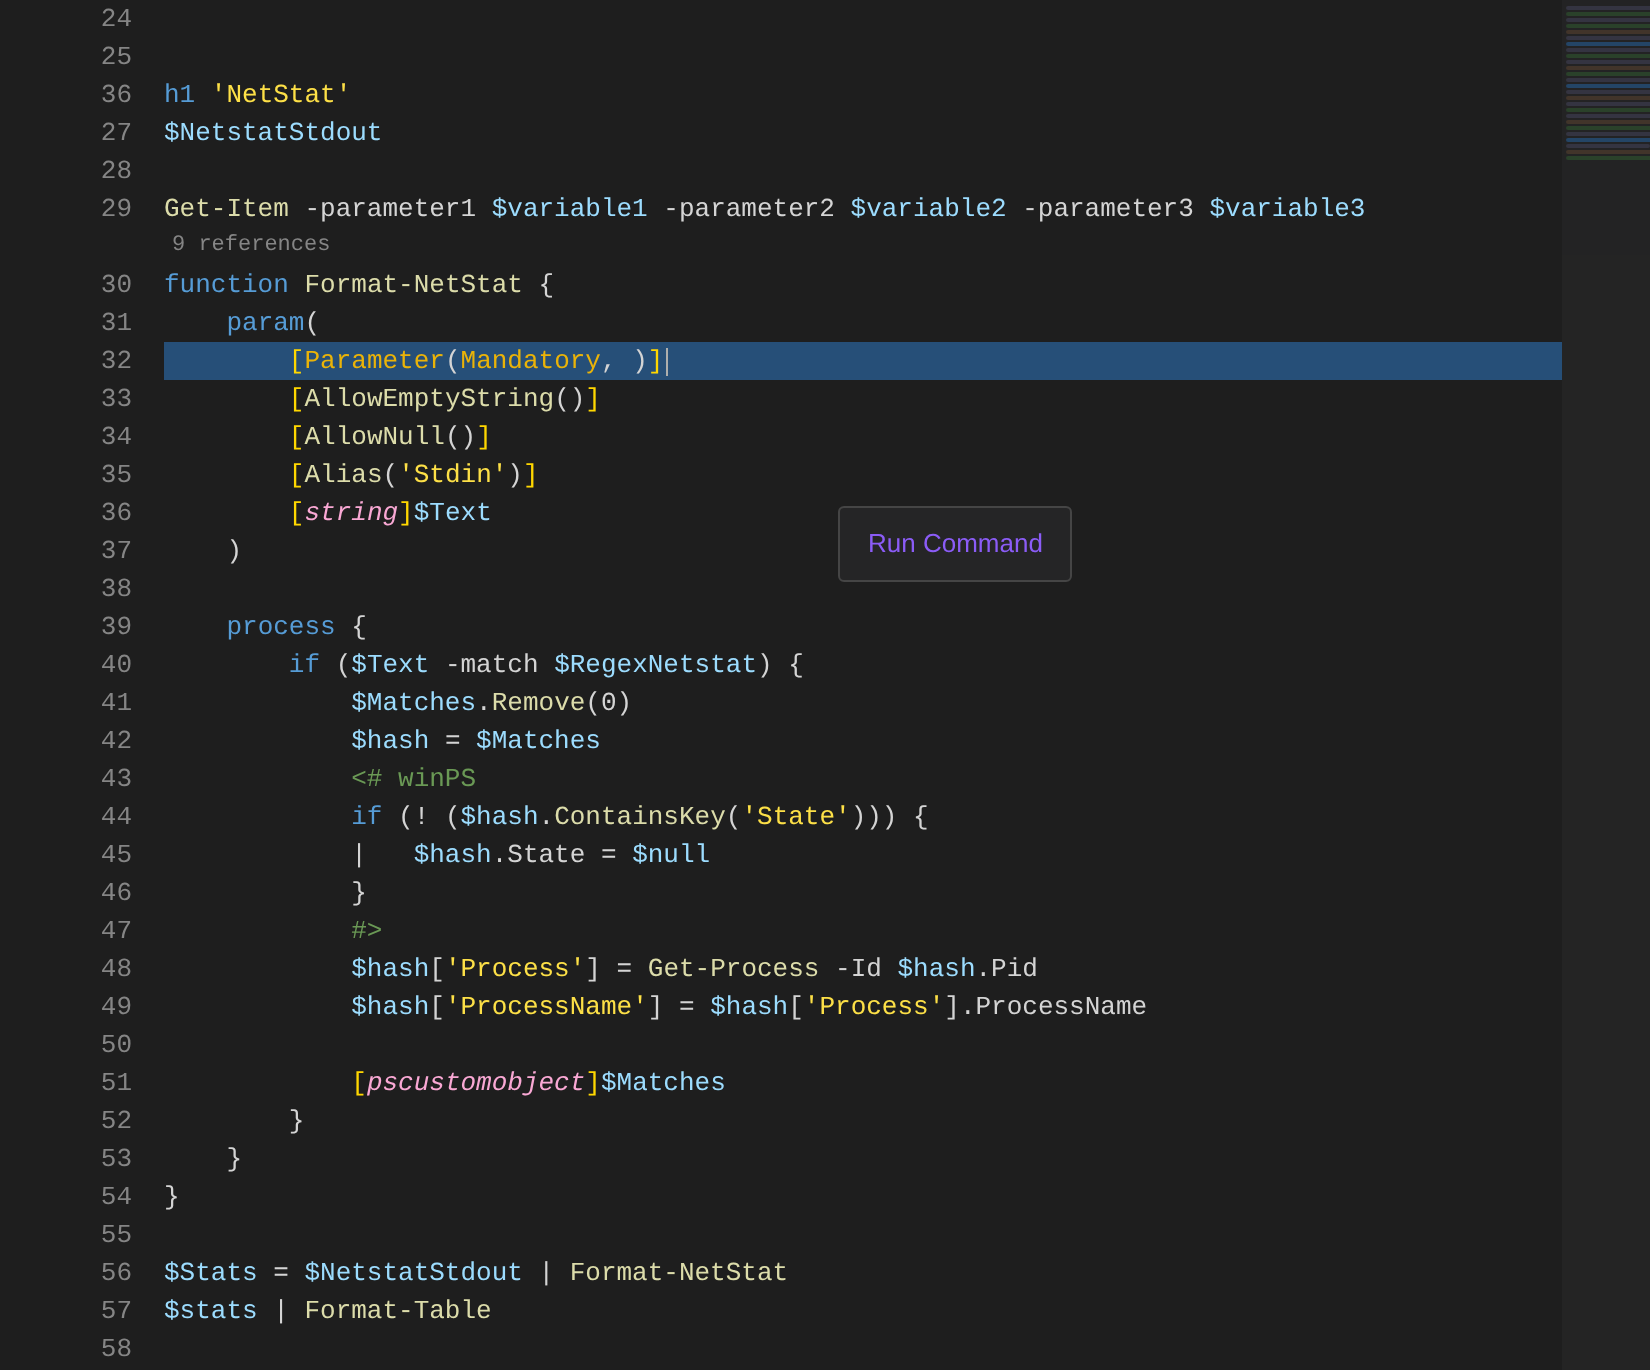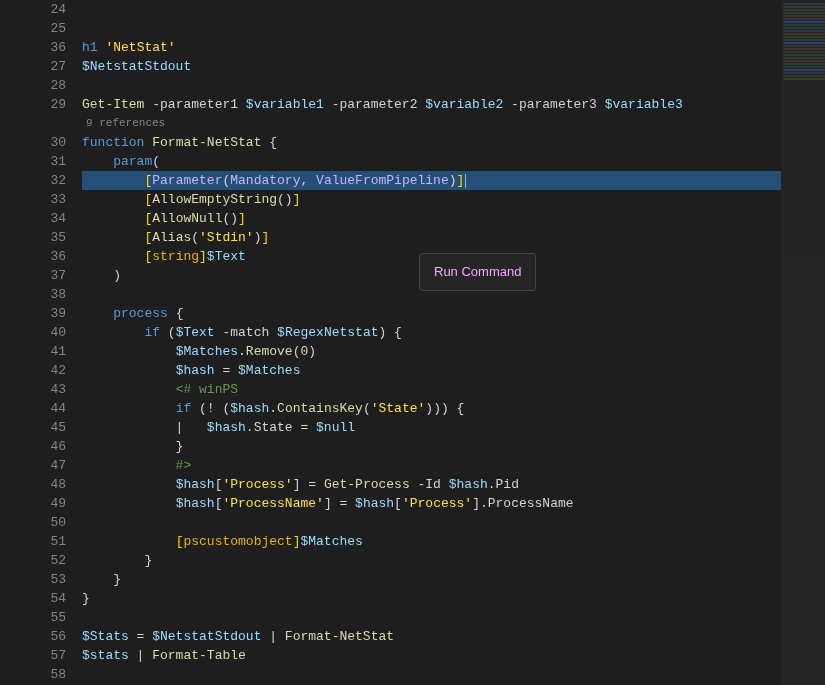--- a/index.html
+++ b/index.html
@@ -58,22 +58,22 @@
       background: #264f78;
     }
 
     
     .kw { color: #569cd6; } 
     .str { color: #fde047; } 
     .var { color: #9cdcfe; } 
     .fn { color: #dcdcaa; } 
     .cm { color: #6a9955; } 
     .op { color: #d4d4d4; } 
-    .type { color: #eab308; } 
-    .param-attr { color: #c4b5fd; } 
+    .type { color: #f9a8d4; font-style: italic; } 
+    .param-attr { color: #eab308; } 
     .bracket { color: #ffd700; }
     .ref { color: #858585; font-size: 11px; }
 
     .tooltip-box {
       position: absolute;
       left: 345px;
       top: 253px;
       background: #252526;
       border: 1px solid #454545;
       border-radius: 3px;
@@ -84,21 +84,21 @@
     .tooltip-item {
       color: #cccccc;
       font-family: 'Segoe UI', sans-serif;
       font-size: 13px;
       line-height: 22px;
       cursor: pointer;
       padding: 1px 4px;
     }
 
     .tooltip-item:first-child {
-      color: #f0abfc;
+      color: #8b5cf6;
     }
 
     .cursor {
       display: inline-block;
       width: 1px;
       height: 14px;
       background: #aeafad;
       vertical-align: middle;
       margin-left: 1px;
     }
@@ -180,21 +180,21 @@
 
     <div class="code-line"><span class="fn">Get-Item</span><span class="op"> -parameter1 </span><span class="var">$variable1</span><span class="op"> -parameter2 </span><span class="var">$variable2</span><span class="op"> -parameter3 </span><span class="var">$variable3</span></div>
 
     <div class="code-line" style="margin-left:4px;"><span class="ref">9 references</span></div>
 
     <div class="code-line"><span class="kw">function</span><span class="op"> </span><span class="fn">Format-NetStat</span><span class="op"> {</span></div>
 
     <div class="code-line"><span class="op">    </span><span class="kw">param</span><span class="op">(</span></div>
 
 
-    <div class="code-line selected"><span class="op">        </span><span class="bracket">[</span><span class="param-attr">Parameter</span><span class="op">(</span><span class="param-attr">Mandatory</span><span class="op">, </span><span class="param-attr">ValueFromPipeline</span><span class="op">)</span><span class="bracket">]</span><span class="cursor"></span></div>
+    <div class="code-line selected"><span class="op">        </span><span class="bracket">[</span><span class="param-attr">Parameter</span><span class="op">(</span><span class="param-attr">Mandatory</span><span class="op">, </span><span class="op">)</span><span class="bracket">]</span><span class="cursor"></span></div>
 
     <div class="code-line"><span class="op">        </span><span class="bracket">[</span><span class="fn">AllowEmptyString</span><span class="op">()</span><span class="bracket">]</span></div>
 
     <div class="code-line"><span class="op">        </span><span class="bracket">[</span><span class="fn">AllowNull</span><span class="op">()</span><span class="bracket">]</span></div>
 
     <div class="code-line"><span class="op">        </span><span class="bracket">[</span><span class="fn">Alias</span><span class="op">(</span><span class="str">'Stdin'</span><span class="op">)</span><span class="bracket">]</span></div>
 
     <div class="code-line"><span class="op">        </span><span class="bracket">[</span><span class="type">string</span><span class="bracket">]</span><span class="var">$Text</span></div>
 
     <div class="code-line"><span class="op">    )</span></div>

